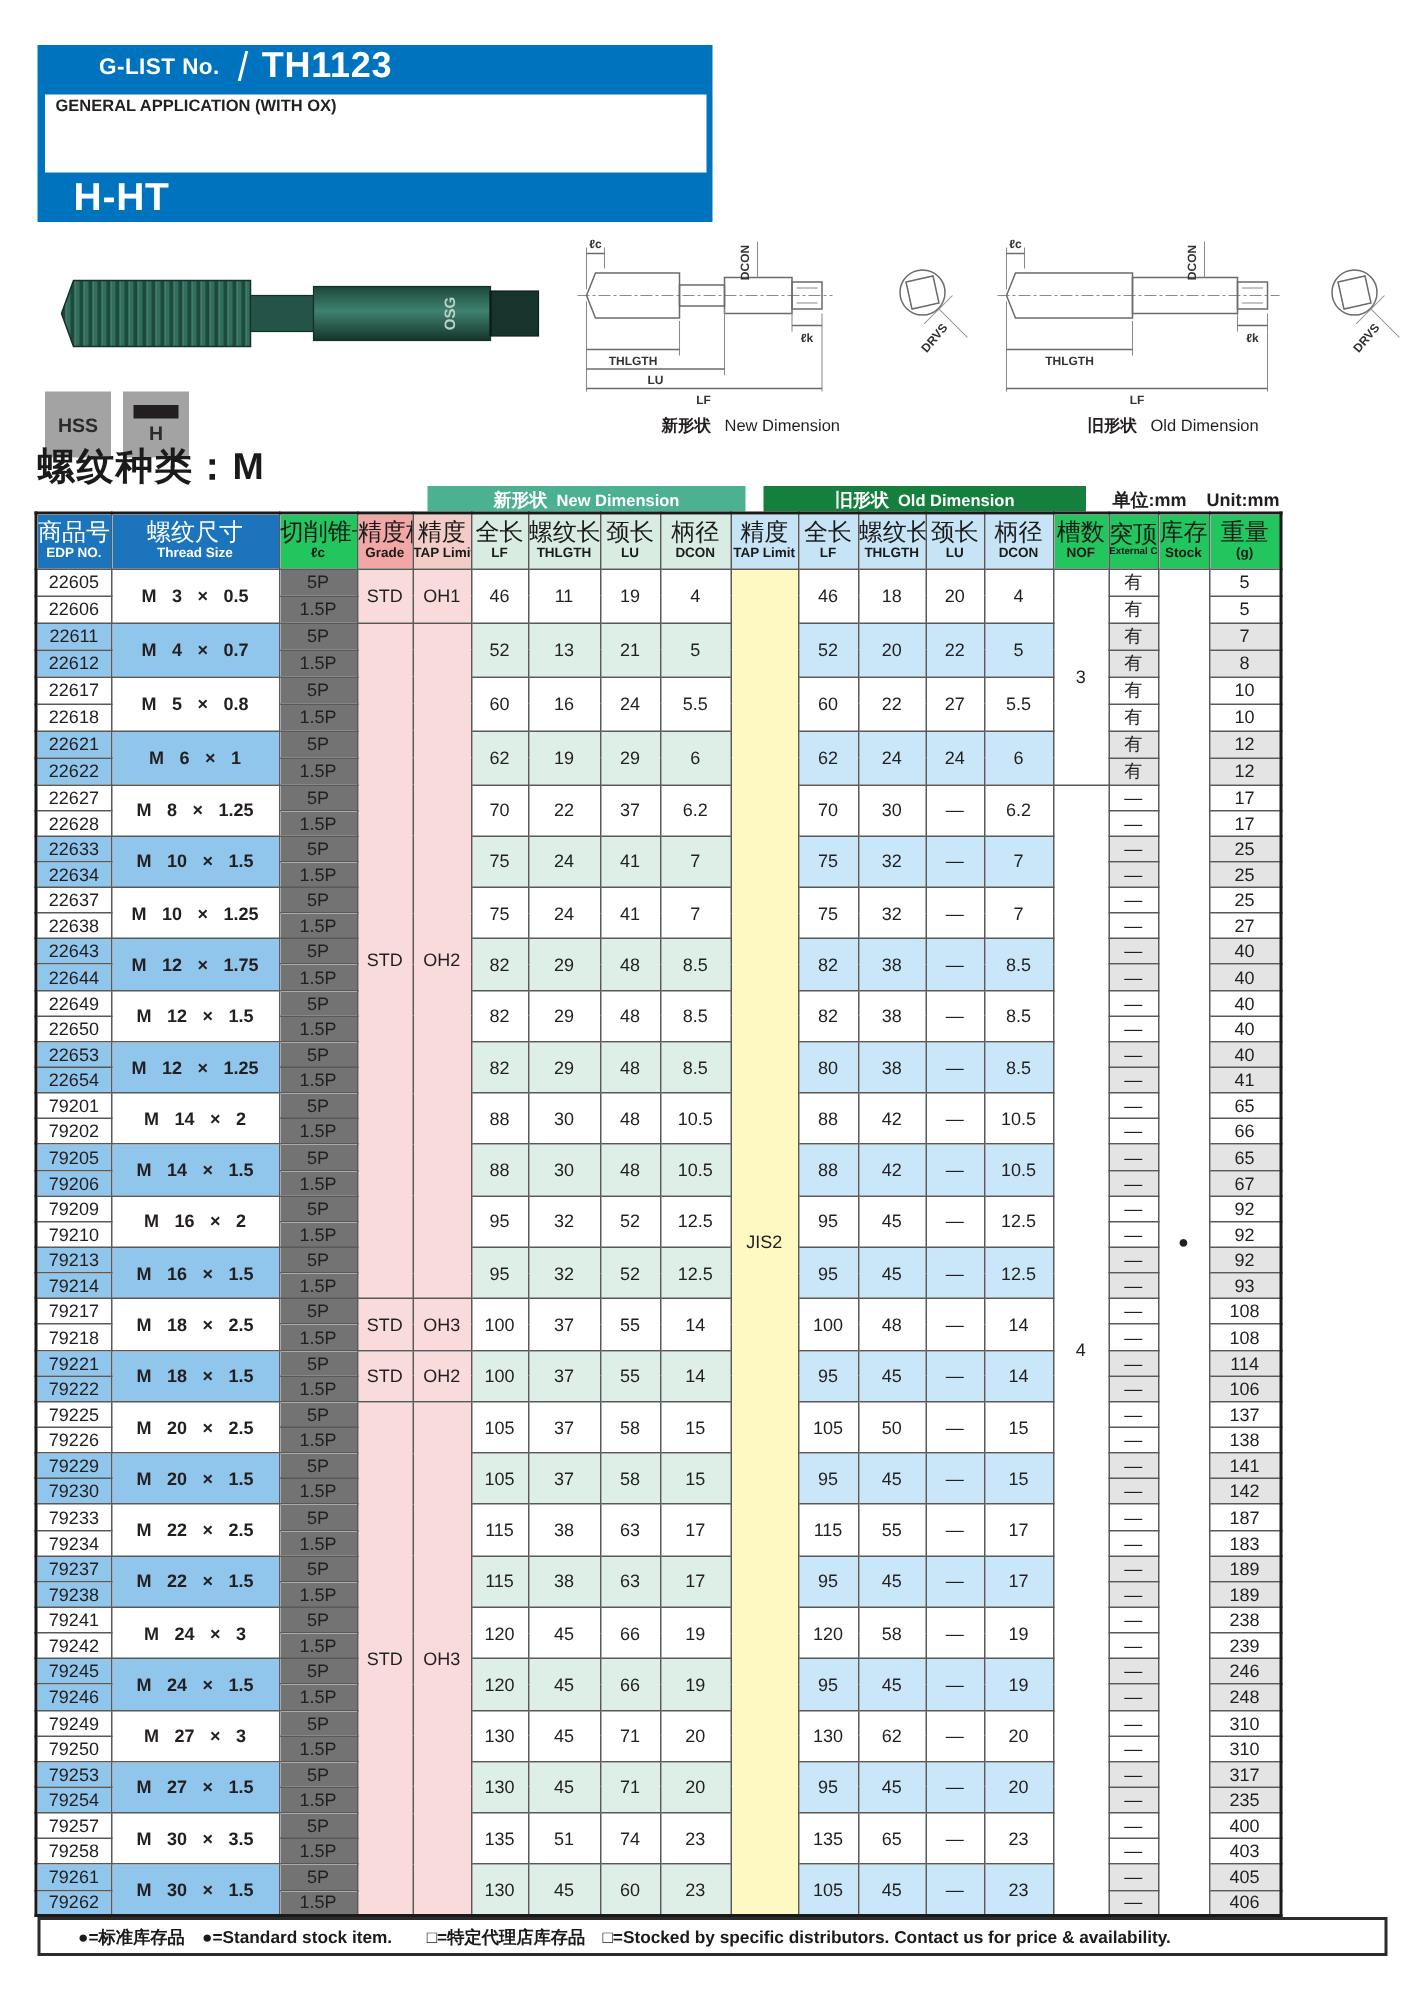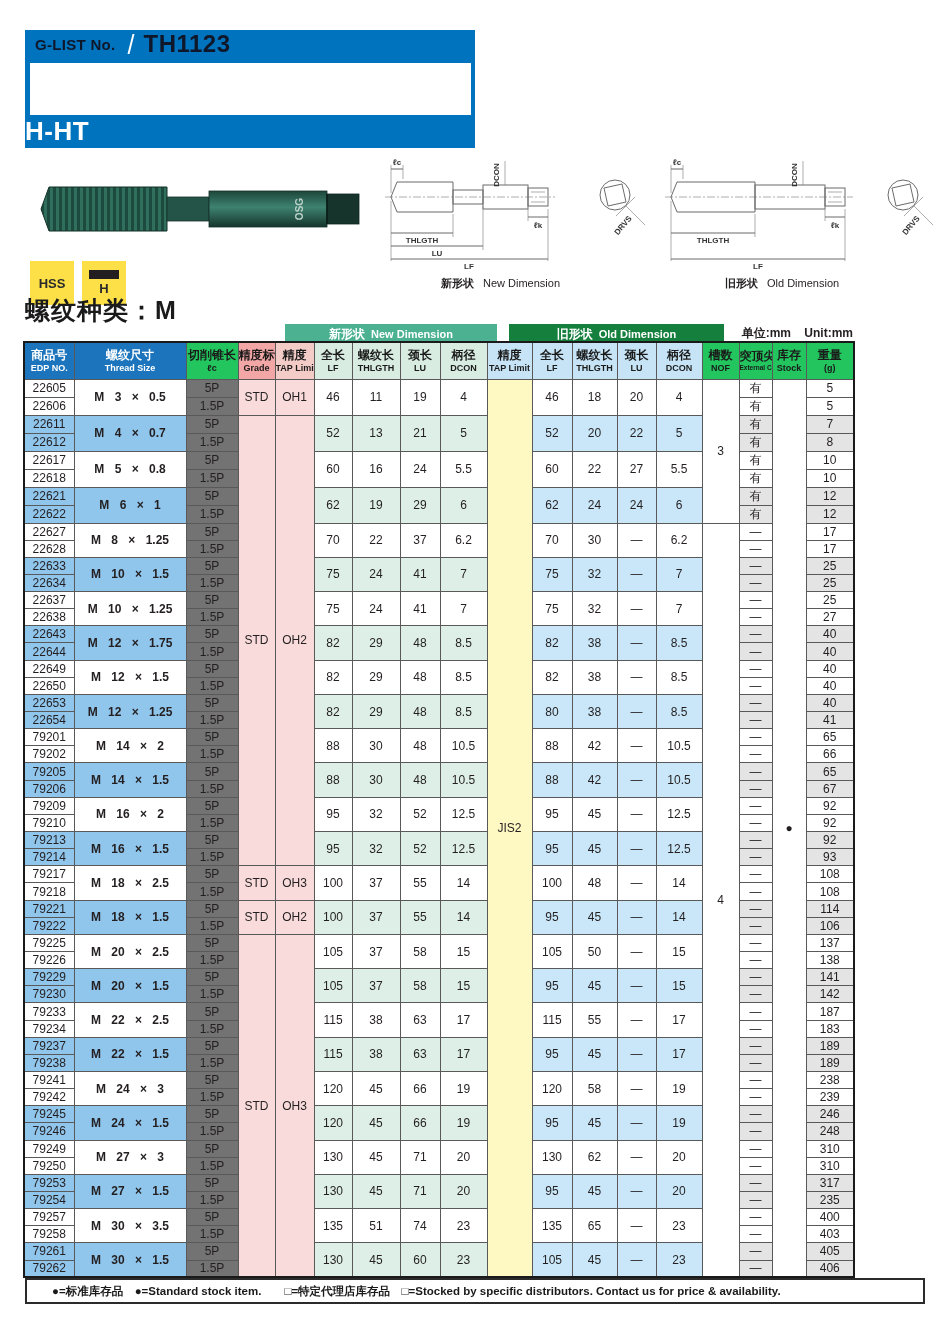--- a/index.html
+++ b/index.html
@@ -2,32 +2,32 @@
 <html><head>
 <meta charset="utf-8">
 <style>
   * { margin:0; padding:0; box-sizing:border-box; }
   html,body { background:#fff; }
   body { font-family:"Liberation Sans", sans-serif; color:#231f20; }
   #page { position:relative; width:950px; height:1330px; background:#ffffff; overflow:hidden; }
 
   
   .hdr { position:absolute; left:25px; top:30px; width:450px; height:118px; background:#0073be; }
-  .hdr-top { height:28px; display:flex; align-items:center; padding-left:10px; color:#0f172a; }
+  .hdr-top { height:28px; display:flex; align-items:center; padding-left:10px; color:#ffffff;margin-left:31px; }
   .hdr-top .glabel { font-size:15px; font-weight:bold; letter-spacing:.3px; }
   .hdr-top .gdiv { display:inline-block; width:2px; height:20px; background:#fff; margin:0 12px 0 14px; transform:skewX(-14deg); }
   .hdr-top .gno { font-size:24px; font-weight:bold; letter-spacing:.5px; }
   .hdr-mid { position:absolute; left:5px; right:4px; top:33px; height:52px; background:#fff; padding:2px 0 0 7px; }
   .hdr-mid .t-cn { font-size:27px; font-weight:bold; letter-spacing:1px; line-height:30px; color:#231f20; }
   .hdr-mid .t-en { font-size:11px; font-weight:bold; color:#231f20; }
-  .hdr-bot { position:absolute; left:0; bottom:0; height:33px; width:100%; display:flex; align-items:center; padding-left:0; }
+  .hdr-bot { position:absolute; left:0; bottom:0; height:33px; width:100%; display:flex; align-items:center; padding-left:24px; }
   .hdr-bot .series { color:#fff; font-size:26px; font-weight:bold; letter-spacing:.5px; }
 
   
-  .badge { position:absolute; width:44px; height:44px; background:#fde047; top:261px; display:flex; align-items:center; justify-content:center; flex-direction:column; }
+  .badge { position:absolute; width:44px; height:44px; background:#a3a3a3; top:261px; display:flex; align-items:center; justify-content:center; flex-direction:column; }
   .badge-hss { left:30px; }
   .badge-h { left:82px; }
   .badge .b-txt { font-size:13px; font-weight:bold; color:#2b2b2b; }
   .badge-h .h-bar { width:30px; height:9px; background:#231f20; margin-bottom:2px; }
 
   
   .sec-title { position:absolute; left:25px; top:294px; font-size:25px; font-weight:bold; color:#1a1a1a; letter-spacing:1px; }
   .unit-note { position:absolute; top:325px; right:97px; font-size:12px; font-weight:bold; color:#231f20; }
   .unit-note span { margin-left:10px; }
 
@@ -35,21 +35,21 @@
   .band { position:absolute; top:324px; height:17px; color:#fff; text-align:center; font-weight:bold; line-height:17px;margin-left:11px; }
   .band .b-cn { font-size:12px; margin-right:6px; }
   .band .b-en { font-size:11px; }
   .band-new { left:274px; width:212px; background:#4bb191; }
   .band-old { left:498px; width:215px; background:#15803d; }
 
   
   table.spec { position:absolute; left:23px; top:341px; width:830px; border-collapse:collapse; table-layout:fixed; border:2px solid #1a1a1a; }
   table.spec th, table.spec td { border:1px solid #595959; overflow:hidden; white-space:nowrap; }
   table.spec th { height:37px; text-align:center; vertical-align:middle; padding:0; }
-  .h-cn { display:block; font-size:12px; font-weight:bold; line-height:15px; }
+  .h-cn { display:block; font-size:16px; font-weight:normal; line-height:15px; }
   .h-en { display:block; font-size:9px; font-weight:bold; line-height:11px; }
   .h-en.tiny { font-size:6.5px; line-height:8px; }
   .th-blue { background:#1c75bc; color:#fff; }
   .th-gray { background:#22c55e; color:#1a1a1a; }
   .th-pink { background:#f2a6a5; color:#1a1a1a; }
   .th-pink-lt { background:#f3ccc7; color:#1a1a1a; }
   .th-green { background:#d8ece2; color:#1a1a1a; }
   .th-cyan { background:#c6e4f6; color:#1a1a1a; }
 
   table.spec tbody tr { height:17.15px; }
@@ -89,20 +89,21 @@
 
 <div id="page">
 
   <div class="hdr">
     <div class="hdr-top">
       <span class="glabel">G-LIST No.</span>
       <span class="gdiv"></span>
       <span class="gno">TH1123</span>
     </div>
     <div class="hdr-mid">
+      <div class="t-en">GENERAL APPLICATION (WITH OX)</div>
     </div>
     <div class="hdr-bot">
       <span class="series">H-HT</span>
     </div>
   </div>
 
   <svg class="photo-svg" width="340" height="92" viewBox="0 0 340 92">
     <defs>
       <linearGradient id="shankGrad" x1="0" y1="0" x2="0" y2="1">
         <stop offset="0" stop-color="#1d473b"></stop>

